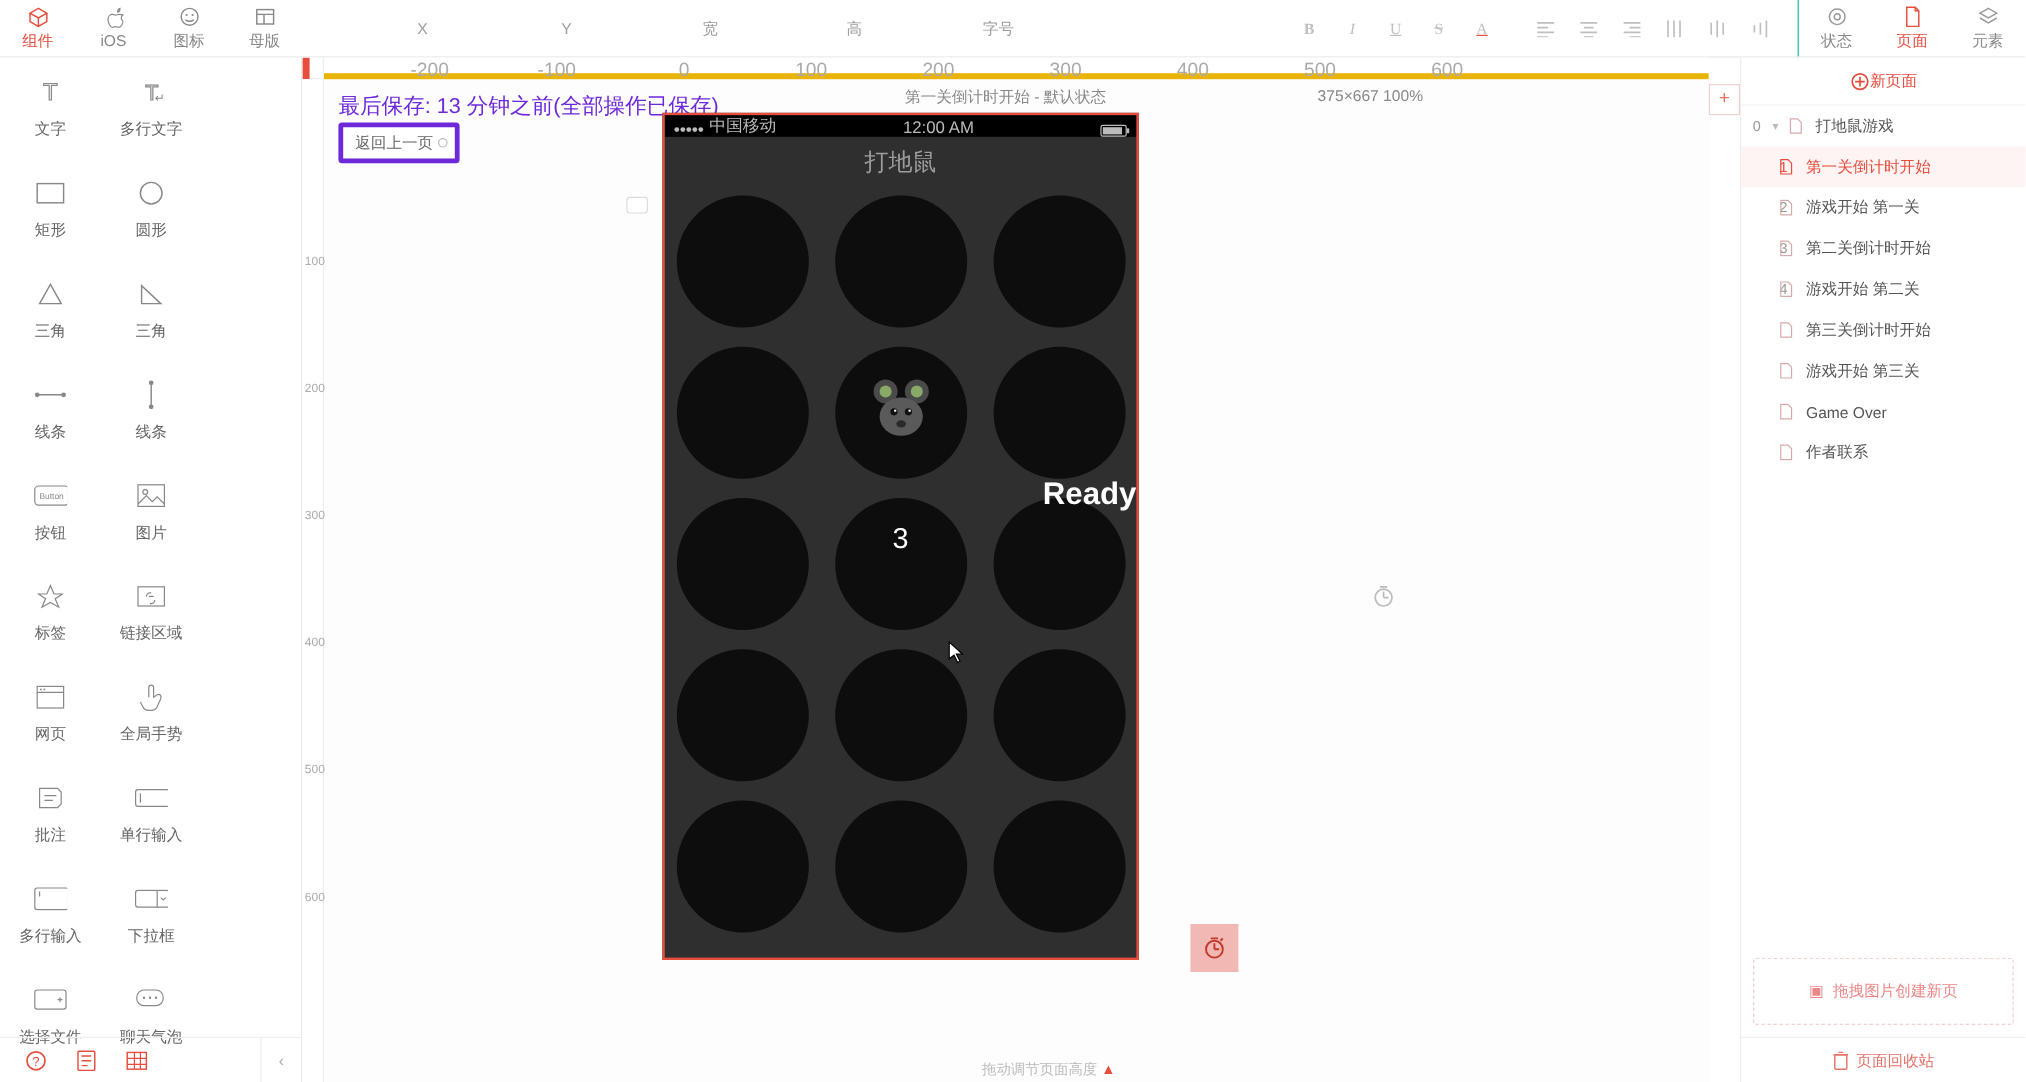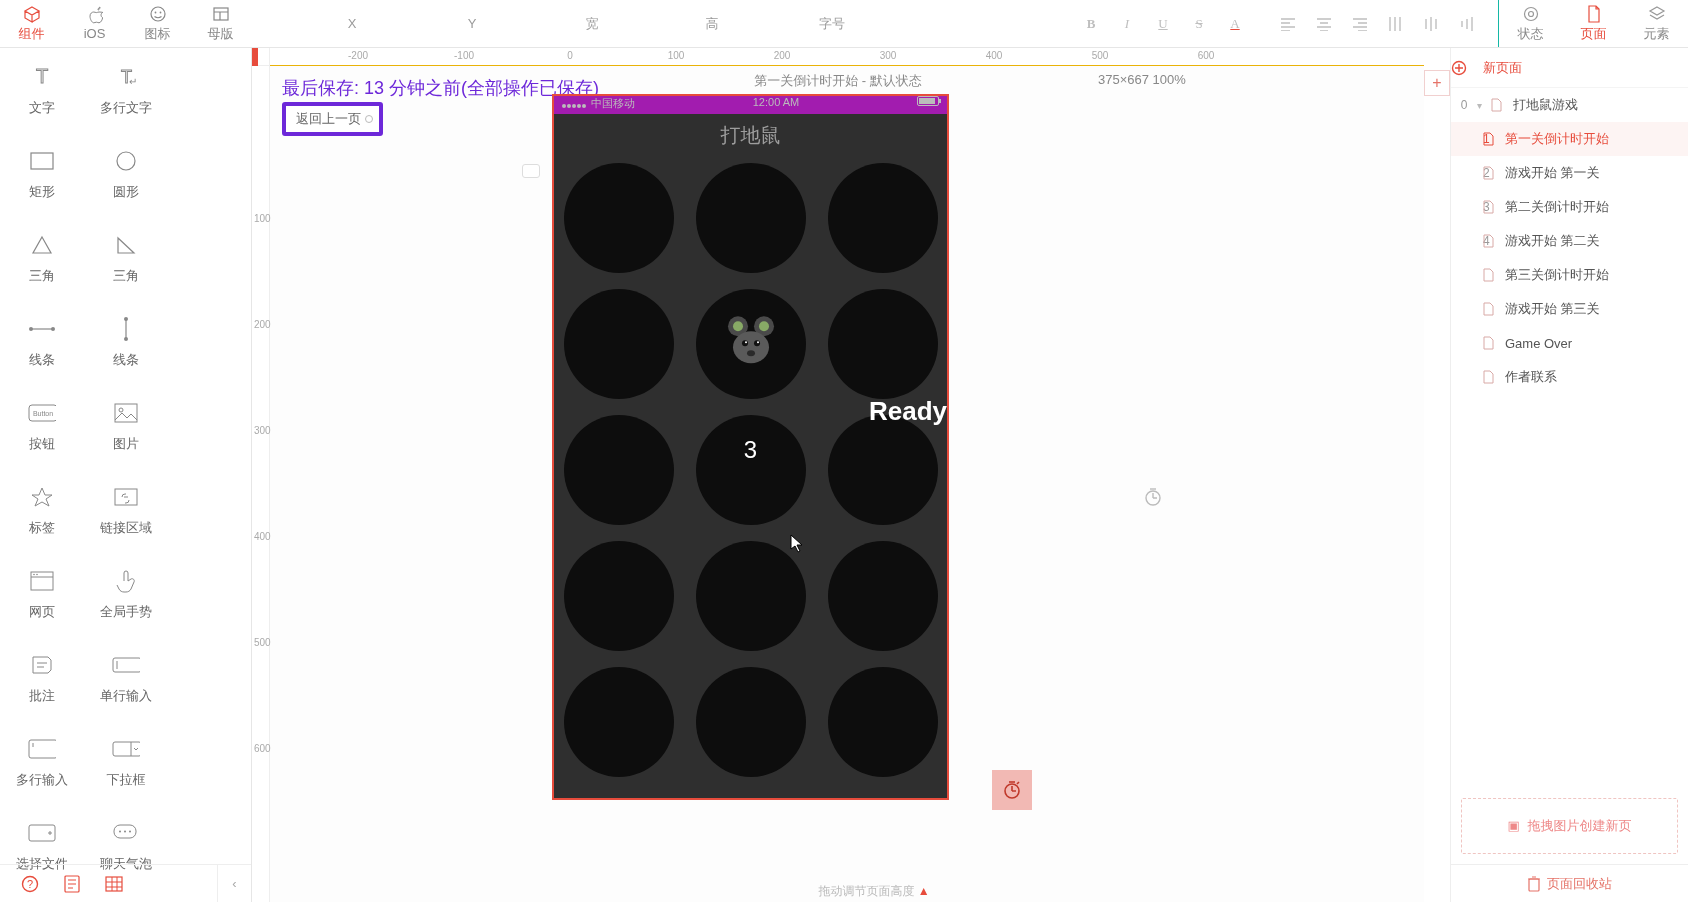--- a/index.html
+++ b/index.html
@@ -20,53 +20,53 @@
   .left-pane { position:absolute; left:0; top:48px; bottom:0; width:252px; border-right:1px solid #e6e6e6; background:#fff; overflow:hidden;}
   .comp-grid { display:flex; flex-wrap:wrap; }
   .comp { width:84px; height:84px; display:flex; flex-direction:column; align-items:center; justify-content:center; gap:8px; color:#666; cursor:pointer;}
   .comp .ci { width:28px; height:28px; display:flex; align-items:center; justify-content:center; color:#888;}
   
   .left-bottom { position:absolute; bottom:0; left:0; right:0; height:38px; border-top:1px solid #eee; display:flex; align-items:center; gap:22px; padding-left:20px; color:#e74c3c;}
   .left-bottom .lbicon{ width:20px; height:20px; display:flex; align-items:center; justify-content:center; cursor:pointer;}
   .left-bottom .collapse{ margin-left:auto; width:34px; height:38px; border-left:1px solid #eee; display:flex; align-items:center; justify-content:center; color:#aaa; cursor:pointer;}
   
   .canvas-wrap { position:absolute; left:252px; right:0; top:48px; bottom:0; background:#fdfdfd; overflow:hidden;}
-  .ruler-h { position:absolute; left:18px; right:0; top:0; height:18px; background:#fff; border-bottom:1px solid #eab308; font-size:10px; color:#aaa;}
+  .ruler-h { position:absolute; left:18px; right:0; top:0; height:18px; background:#fff; border-bottom:5px solid #eab308; font-size:16px; color:#aaa;}
   .ruler-h .tick{ position:absolute; top:2px; transform:translateX(-50%);}
   .ruler-v { position:absolute; left:0; top:18px; bottom:0; width:18px; background:#fff; border-right:1px solid #eee; font-size:10px; color:#aaa;}
   .ruler-v .tick{ position:absolute; left:2px; transform:translateY(-50%) rotate(0); writing-mode:horizontal-tb;}
   .ruler-corner{position:absolute;left:0;top:0;width:18px;height:18px;background:#fff;border-right:1px solid #eee;border-bottom:1px solid #eee;}
   .ruler-origin{position:absolute; left:0; top:0; width:6px; height:18px; background:#e74c3c;}
   .info-row { position:absolute; left:30px; top:28px; color:#6d28d9; font-size:18px;}
   .back-chip { position:absolute; left:30px; top:54px; background:#fff; border:4px solid #6d28d9; border-radius:3px; padding:4px 18px 4px 10px; font-size:13px; color:#666; cursor:pointer;}
   .back-chip::after{content:""; position:absolute; right:6px; top:50%; width:6px;height:6px;border:1px solid #bbb;border-radius:50%; transform:translateY(-50%);}
   .canvas-title { position:absolute; top:24px; left:50%; transform:translateX(-50%); color:#888; font-size:13px; white-space:nowrap;}
   .canvas-zoom { position:absolute; top:24px; left:calc(50% + 260px); color:#888; font-size:13px;}
   .ruler-handle { position:absolute; left:270px; top:116px; width:18px; height:14px; border:1px solid #ddd; border-radius:3px; background:#fff;}
   
   .device { position:absolute; left:300px; top:46px; width:397px; height:706px; border:2px solid #e74c3c; background:#2f2f2f; overflow:hidden;}
-  .device .statusbar{ height:18px; display:flex; align-items:flex-start; justify-content:space-between; padding:0 8px; color:#bbb; font-size:11px; background:#a21caf;}
+  .device .statusbar{ height:18px; display:flex; align-items:flex-end; justify-content:space-between; padding:0 8px; color:#bbb; font-size:14px; background:#000000;}
   .statusbar .sb-left{display:flex; align-items:center; gap:4px;}
   .statusbar .dots span{ display:inline-block; width:4px;height:4px;border-radius:50%; background:#bbb; margin-right:1px;}
   .statusbar .batt{ width:22px;height:10px;border:1px solid #bbb; border-radius:2px; position:relative;}
   .statusbar .batt::after{content:"";position:absolute;right:-3px;top:2px;width:2px;height:4px;background:#bbb;}
   .statusbar .batt i{display:block;width:16px;height:6px;background:#bbb;margin:1px;}
   .device .title{ text-align:center; color:#9d9d9d; font-size:20px; padding:8px 0 4px;}
   .holes { position:relative; padding:6px 10px; display:grid; grid-template-columns:repeat(3,1fr); grid-auto-rows:118px; gap:8px 22px; justify-items:center; align-items:center;}
   .hole { width:110px; height:110px; border-radius:50%; background:#0d0d0d; position:relative;}
   .mouse { position:absolute; left:50%; top:50%; transform:translate(-50%,-55%);}
   .overlay-ready{ position:absolute; left:0; right:0; top:300px; text-align:right; color:#fff; font-weight:600; font-size:26px;}
   .overlay-count{ position:absolute; left:0; right:0; top:340px; text-align:center; color:#fff; font-weight:500; font-size:24px;}
   .cursor-img{position:absolute; left:538px; top:486px; width:14px; height:20px; pointer-events:none;}
   .clock-chip{ position:absolute; left:740px; top:722px; width:40px; height:40px; background:#f2b9b4; display:flex; align-items:center; justify-content:center; color:#c0392b;}
   .clock-float{ position:absolute; left:890px; top:438px; color:#bbb;}
   .bottom-hint{ position:absolute; left:50%; transform:translateX(-50%); bottom:2px; color:#bbb; font-size:12px;margin-left:36px;}
   
   .right-pane{ position:absolute; right:0; top:48px; bottom:0; width:238px; border-left:1px solid #eee; background:#fff; display:flex; flex-direction:column;}
-  .rp-header{ height:40px; display:flex; align-items:center; justify-content:flex-start; gap:16px; color:#e74c3c; border-bottom:1px solid #f4f4f4; cursor:pointer;}
+  .rp-header{ height:40px; display:flex; align-items:center; justify-content:center; gap:1px; color:#e74c3c; border-bottom:1px solid #f4f4f4; cursor:pointer;}
   .plus-tab{ position:absolute; right:238px; top:70px; width:26px; height:26px; border:1px solid #f1d0cf; background:#fff; color:#e57368; display:flex; align-items:center; justify-content:center; font-size:16px; cursor:pointer;}
   .page-list{ flex:0 0 auto;}
   .page-row{ display:flex; align-items:center; height:34px; padding-right:8px; cursor:pointer; font-size:13px; color:#555;}
   .page-row .num{ width:26px; text-align:center; color:#999; font-size:12px;}
   .page-row .chev{ width:14px; color:#bbb; font-size:10px;}
   .page-row .ficon{ width:16px; color:#e0a49f; margin-right:6px;}
   .page-row.active{ color:#e74c3c; background:#fdf4f3;}
   .page-row.active .num{ color:#e74c3c;}
   .page-row.child{ padding-left:32px;}
   .page-row.child .num{width:0;}

